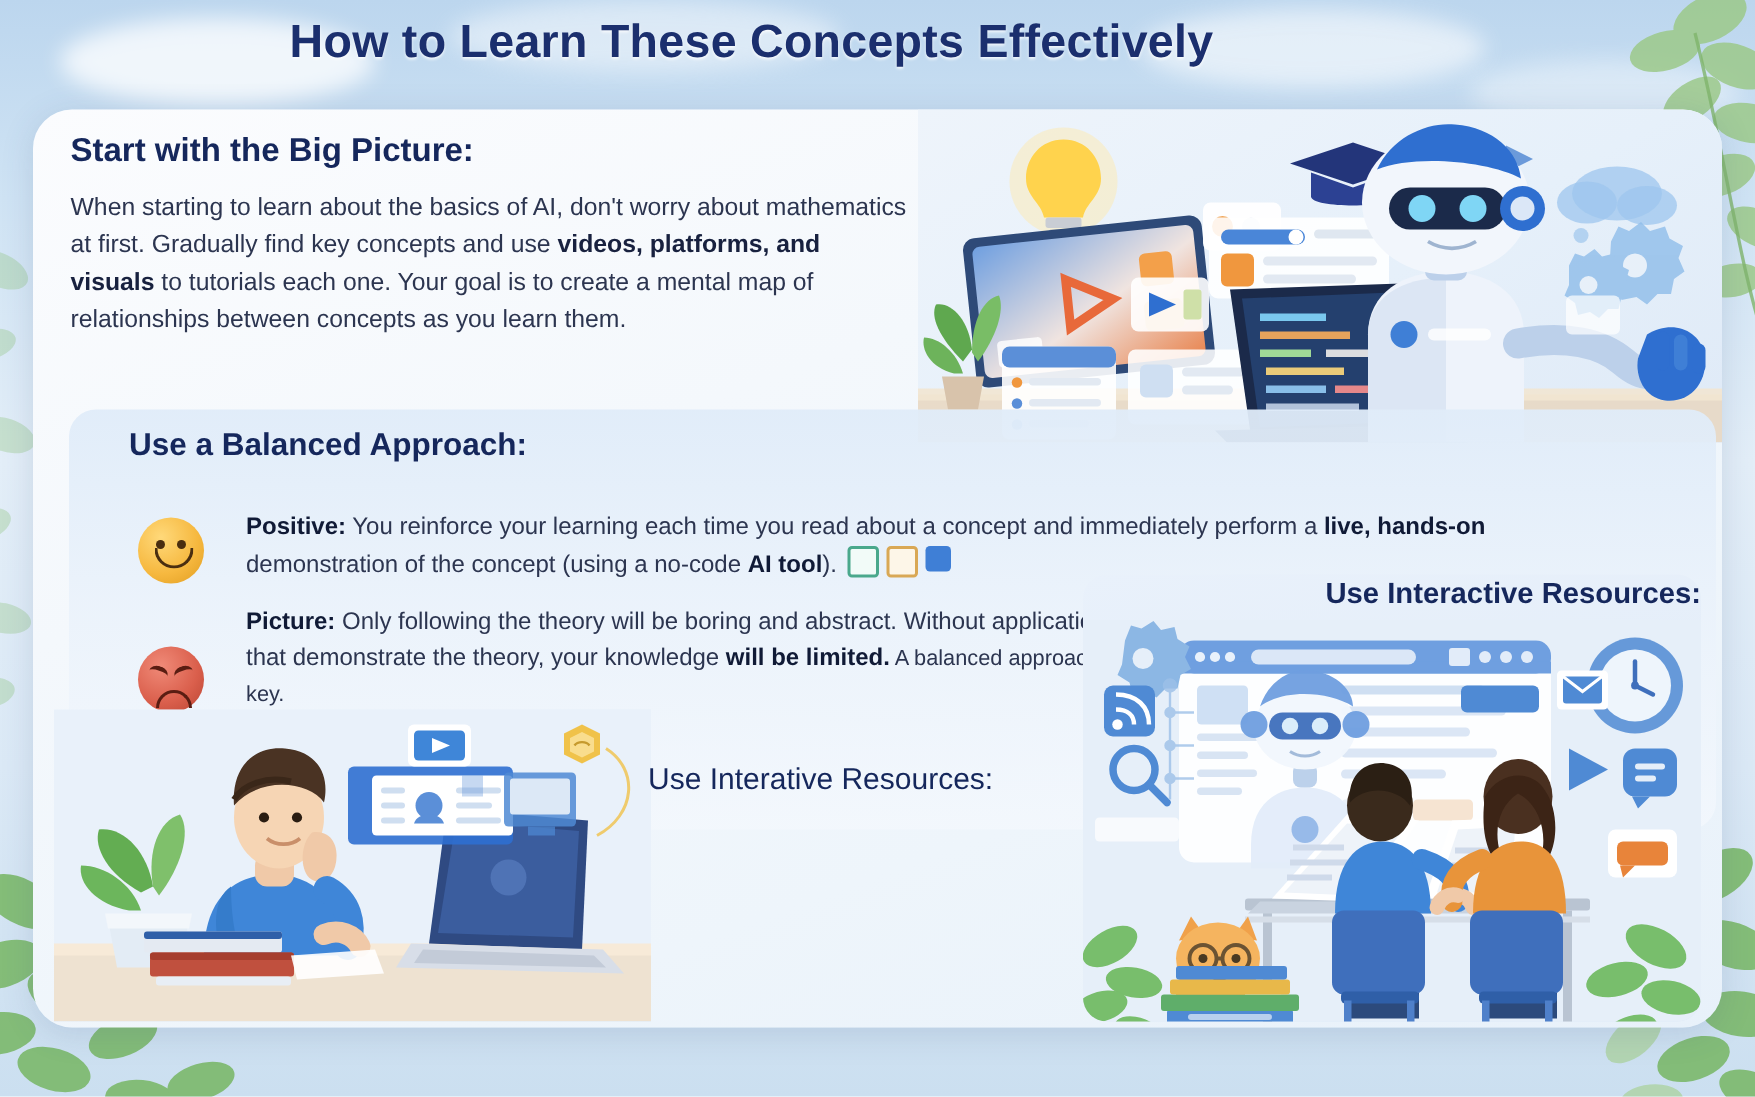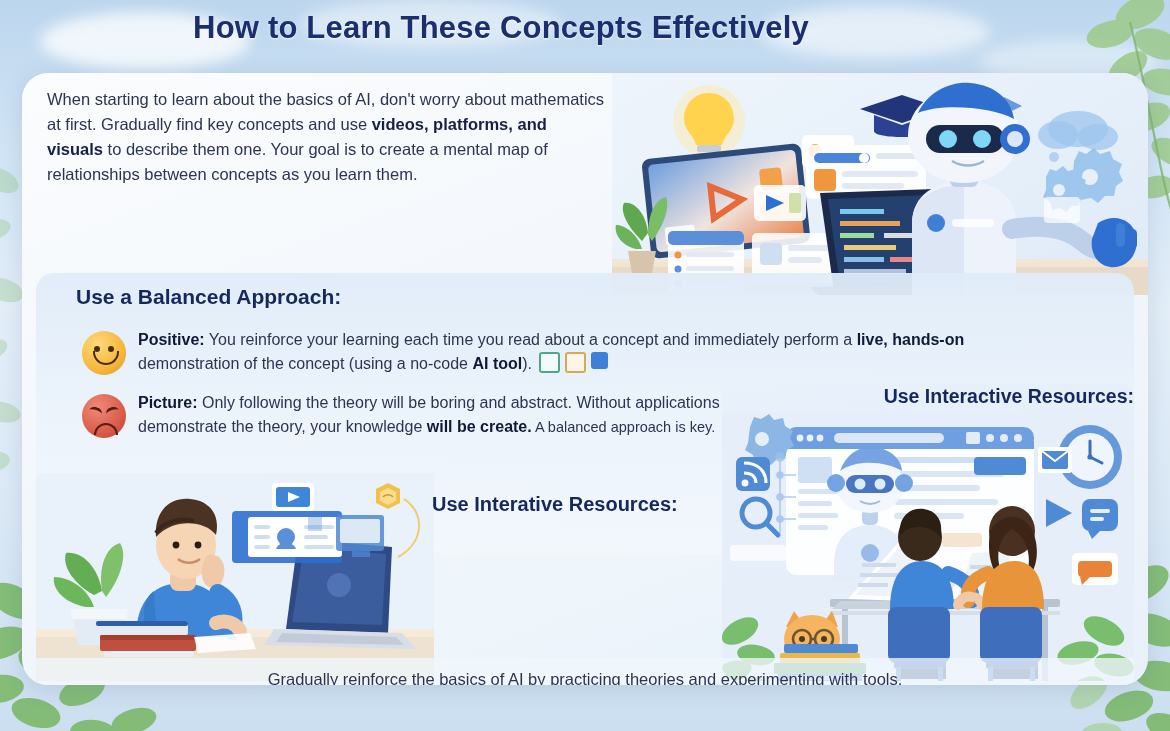--- a/index.html
+++ b/index.html
@@ -48,28 +48,28 @@
 
   
   .hero{
     position:absolute;left:590px;top:0px;width:536px;height:222px;
     background:linear-gradient(150deg,#eef4fb 0%,#e6f0fa 55%,#dfeaf7 100%);
     overflow:hidden;
   }
 
   
   .band{
-    position:absolute;left:14px;top:200px;width:1098px;height:280px;
+    position:absolute;left:24px;top:200px;width:1098px;height:280px;
     background:linear-gradient(180deg,rgba(224,236,249,.95) 0%,rgba(234,242,251,.9) 45%,rgba(244,248,253,.75) 100%);
     border-radius:18px;
     text-decoration:underline;
   }
   .h2-title{position:absolute;left:40px;top:12px;font-size:21px;font-weight:bold;color:#15275c;}
 
-  .point{position:absolute;display:flex;gap:12px;align-items:center;}
+  .point{position:absolute;display:flex;gap:28px;align-items:flex-end;margin-top:12px;}
   .p-pos{left:46px;top:55px;width:920px;}
   .p-neg{left:46px;top:118px;width:680px;}
 
   .emoji{width:44px;height:44px;border-radius:50%;flex:0 0 44px;position:relative;margin-top:1px;}
   .emoji.happy{background:radial-gradient(circle at 35% 30%,#ffd97a 0%,#f6b83f 58%,#e09c1f 100%);}
   .emoji.sad{background:radial-gradient(circle at 35% 30%,#f08a78 0%,#da5f4c 58%,#b94432 100%);}
   .eye{position:absolute;width:6px;height:6px;border-radius:50%;background:#4a2e10;top:15px;}
   .eye.l{left:12px;} .eye.r{right:12px;}
   .smile{position:absolute;left:11px;top:20px;width:22px;height:12px;border:2.5px solid #4a2e10;border-top:none;border-radius:0 0 22px 22px;}
   .frown{position:absolute;left:12px;top:29px;width:20px;height:10px;border:2.5px solid #5a1d12;border-bottom:none;border-radius:20px 20px 0 0;}
@@ -90,21 +90,21 @@
 
   
   .illo-student{
     position:absolute;left:14px;top:400px;width:398px;height:208px;
     background:linear-gradient(160deg,#eaf2fb 0%,#e3edf8 60%,#dde9f6 100%);
     overflow:hidden;
   }
 
   
   .sec3{position:absolute;left:410px;top:420px;width:300px;}
-  .h3-title{font-size:20px;font-weight:bold;color:#15275c;margin:0 0 8px 0;}
+  .h3-title{font-size:20px;font-weight:normal;color:#15275c;margin:16px 0 8px 0;}
 
   
   .panel-right{
     position:absolute;left:700px;top:310px;width:412px;height:298px;
     background:linear-gradient(170deg,#e9f1fb 0%,#e2ecf8 55%,#dbe8f6 100%);
     border-radius:16px;overflow:hidden;
   }
   .h4-title{position:absolute;left:700px;top:312px;width:412px;text-align:right;
     font-size:19.5px;font-weight:bold;color:#15275c;z-index:5;}
 
@@ -329,22 +329,23 @@
         <path d="M462 88 l5-10 l7 3 l8-6 l6 6 l10-3 l3 8 l9 5 l-3 8 l4 9 l-7 5 l-2 10 l-9 0 l-7 7 l-7-5 l-10 2 l-3-9 l-8-6 l3-8 Z"></path>
         <circle cx="478" cy="104" r="8" fill="#e9f1fa"></circle>
         <path d="M434 104 l4-8 l6 2 l7-5 l5 5 l8-2 l2 7 l8 4 l-2 7 l3 7 l-6 4 l-2 8 l-7 0 l-6 6 l-6-4 l-8 2 l-2-8 l-7-5 l3-7 Z"></path>
         <circle cx="447" cy="117" r="6" fill="#e9f1fa"></circle>
       </g>
       <rect x="432" y="124" width="36" height="26" rx="4" fill="#ffffff" opacity=".7"></rect>
     </svg>
   </div>
 
   <div class="sec1">
+    <div class="h1-title">Start with the Big Picture:</div>
     <div class="body-text">
-      <span>When starting to learn about the basics of AI, don't worry about mathematics at first. Gradually find key concepts and use </span><b>videos, platforms, and visuals</b><span> to describe them one. Your goal is to create a mental map of relationships between concepts as you learn them.</span>
+      <span>When starting to learn about the basics of AI, don't worry about mathematics at first. Gradually find key concepts and use </span><b>videos, platforms, and visuals</b><span> to tutorials each one. Your goal is to create a mental map of relationships between concepts as you learn them.</span>
     </div>
   </div>
 
   <div class="band">
     <div class="h2-title">Use a Balanced Approach:</div>
 
     <div class="point p-pos">
       <div class="emoji happy">
         <span class="eye l"></span>
           <span class="eye r"></span>
@@ -359,21 +360,21 @@
       </div>
     </div>
 
     <div class="point p-neg">
       <div class="emoji sad">
         <span class="brow l"></span>
           <span class="brow r"></span>
           <span class="frown"></span>
       </div>
       <div class="ptext">
-        <span class="lead">Picture:</span><span> Only following the theory will be boring and abstract. Without applications that demonstrate the theory, your knowledge </span><b>will be create.</b><span style="font-size:14.5px;"> A balanced approach is key.</span>
+        <span class="lead">Picture:</span><span> Only following the theory will be boring and abstract. Without applications that demonstrate the theory, your knowledge </span><b>will be limited.</b><span style="font-size:14.5px;"> A balanced approach is key.</span>
       </div>
     </div>
   </div>
 
   <div class="illo-student">
     <svg width="398" height="208" viewBox="0 0 398 208">
       <rect x="0" y="0" width="398" height="208" fill="#e9f1fa"></rect>
 
       <rect x="0" y="160" width="398" height="48" fill="#efdcc3" opacity=".75"></rect>
       <rect x="0" y="156" width="398" height="8" fill="#f7ead8"></rect>
@@ -643,17 +644,14 @@
       <g fill="#6cb85c" opacity=".9">
         <ellipse cx="382" cy="218" rx="22" ry="12" transform="rotate(28 382 218)"></ellipse>
         <ellipse cx="356" cy="240" rx="21" ry="11" transform="rotate(-14 356 240)"></ellipse>
         <ellipse cx="392" cy="252" rx="20" ry="11" transform="rotate(12 392 252)"></ellipse>
         <ellipse cx="364" cy="276" rx="20" ry="11" transform="rotate(-22 364 276)"></ellipse>
         <ellipse cx="398" cy="284" rx="19" ry="10" transform="rotate(8 398 284)"></ellipse>
       </g>
     </svg>
   </div>
 
-  <div class="footer">
-    <span>Gradually reinforce the basics of AI by practicing theories and experimenting with tools.</span>
-  </div>
 
 </div>
 
 </body></html>

